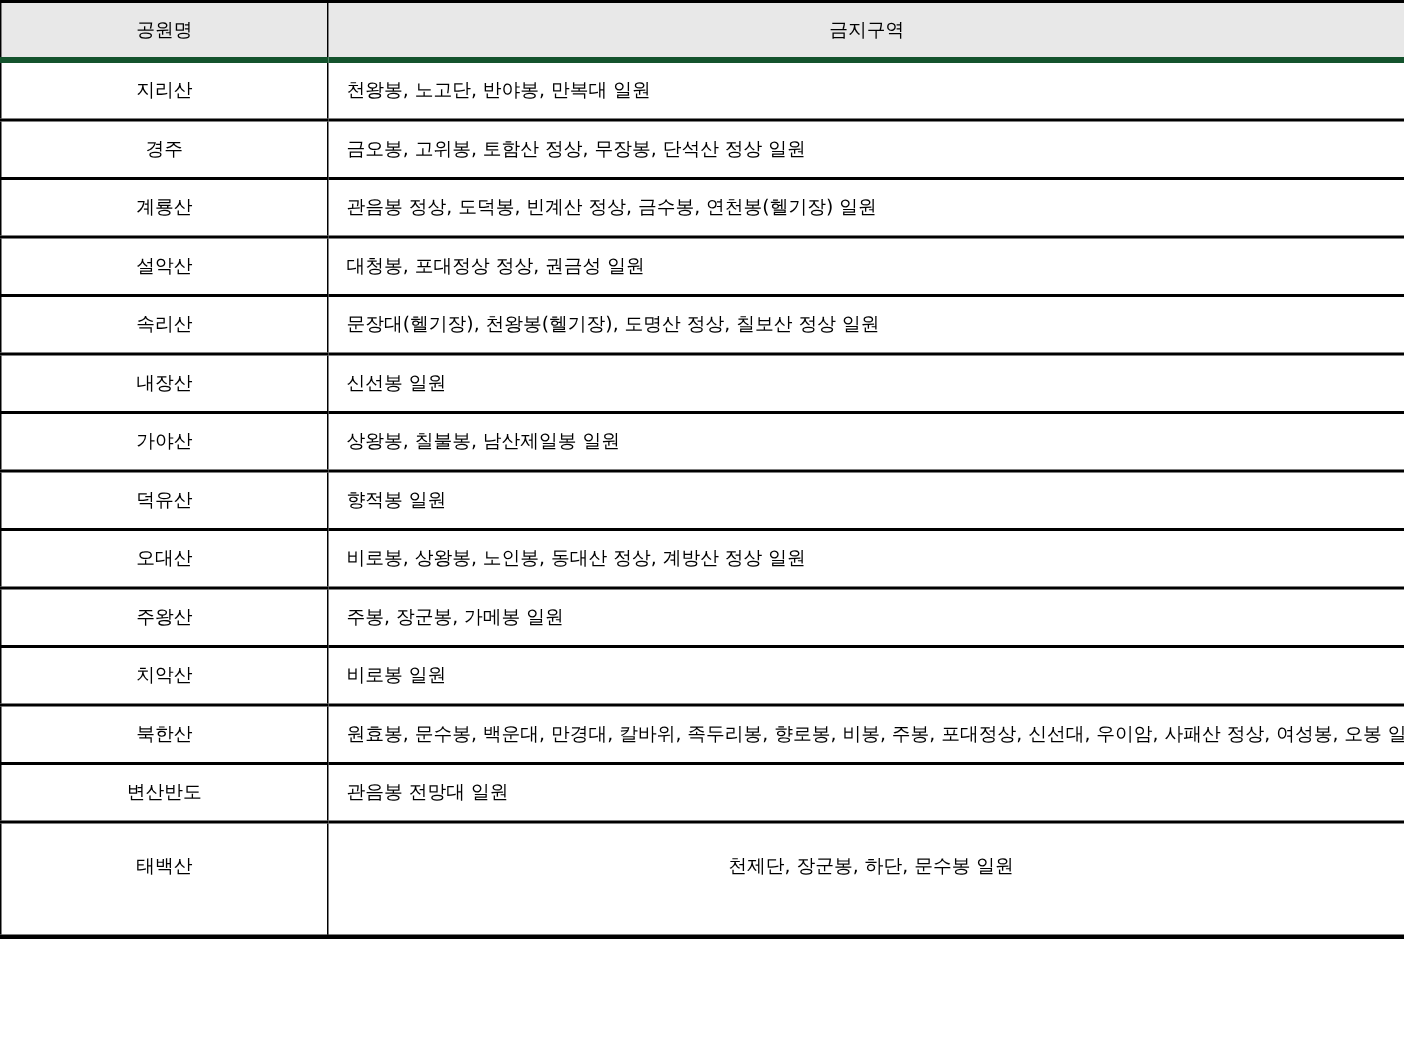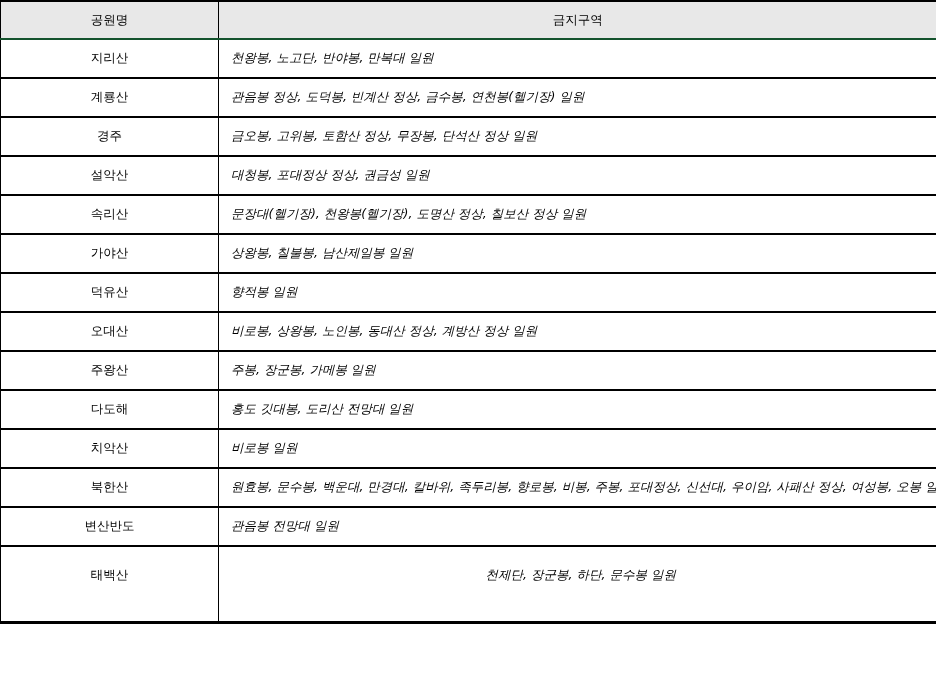--- a/index.html
+++ b/index.html
@@ -22,21 +22,21 @@
     border-left: 1px solid #000000;
     font-family: "DejaVu Sans", "Liberation Sans", sans-serif;
     font-size: 12.5px;
     color: #000000;
   }
   col.col-park { width: 218px; }
   col.col-area { width: 718px; }
   thead th {
     background: #e8e8e8;
     height: 34px;
-    border-bottom: 2px solid #14532d;
+    border-bottom: 4px solid #14532d;
     font-weight: normal;
     text-align: center;
     vertical-align: middle;
     overflow: hidden;
   }
   th:first-child,
   tbody td:first-child {
     border-right: 1px solid #000000;
   }
   tbody td {
@@ -46,21 +46,20 @@
     overflow: hidden;
     white-space: nowrap;
   }
   tbody td:first-child {
     text-align: center;
     margin-left: 36px;
   }
   tbody td:last-child {
     text-align: left;
     padding: 0 6px 0 12px;
-    font-style: italic;
   }
   
   tbody tr:nth-child(14) td {
     height: 53px;
     vertical-align: top;
     padding-top: 20px;
     text-align: center;
   }
   
   tbody tr:nth-child(15) td { height: 40px; }
@@ -82,40 +81,44 @@
         <th>금지구역</th>
       </tr>
     </thead>
     <tbody>
   <tr>
     <td>지리산</td>
     <td>천왕봉, 노고단, 반야봉, 만복대 일원</td>
   </tr>
 
   <tr>
-    <td>계룡산</td>
-    <td>관음봉 정상, 도덕봉, 빈계산 정상, 금수봉, 연천봉(헬기장) 일원</td>
+    <td>경주</td>
+    <td>금오봉, 고위봉, 토함산 정상, 무장봉, 단석산 정상 일원</td>
   </tr>
 
   <tr>
-    <td>경주</td>
-    <td>금오봉, 고위봉, 토함산 정상, 무장봉, 단석산 정상 일원</td>
+    <td>계룡산</td>
+    <td>관음봉 정상, 도덕봉, 빈계산 정상, 금수봉, 연천봉(헬기장) 일원</td>
   </tr>
 
 
   <tr>
     <td>설악산</td>
     <td>대청봉, 포대정상 정상, 권금성 일원</td>
   </tr>
 
   <tr>
     <td>속리산</td>
     <td>문장대(헬기장), 천왕봉(헬기장), 도명산 정상, 칠보산 정상 일원</td>
   </tr>
 
+  <tr>
+    <td>내장산</td>
+    <td>신선봉 일원</td>
+  </tr>
 
   <tr>
     <td>가야산</td>
     <td>상왕봉, 칠불봉, 남산제일봉 일원</td>
   </tr>
 
   <tr>
     <td>덕유산</td>
     <td>향적봉 일원</td>
   </tr>
@@ -123,24 +126,20 @@
   <tr>
     <td>오대산</td>
     <td>비로봉, 상왕봉, 노인봉, 동대산 정상, 계방산 정상 일원</td>
   </tr>
 
   <tr>
     <td>주왕산</td>
     <td>주봉, 장군봉, 가메봉 일원</td>
   </tr>
 
-  <tr>
-    <td>다도해</td>
-    <td>홍도 깃대봉, 도리산 전망대 일원</td>
-  </tr>
 
   <tr>
     <td>치악산</td>
     <td>비로봉 일원</td>
   </tr>
 
   <tr>
     <td>북한산</td>
     <td>원효봉, 문수봉, 백운대, 만경대, 칼바위, 족두리봉, 향로봉, 비봉, 주봉, 포대정상, 신선대, 우이암, 사패산 정상, 여성봉, 오봉 일원</td>
   </tr>

